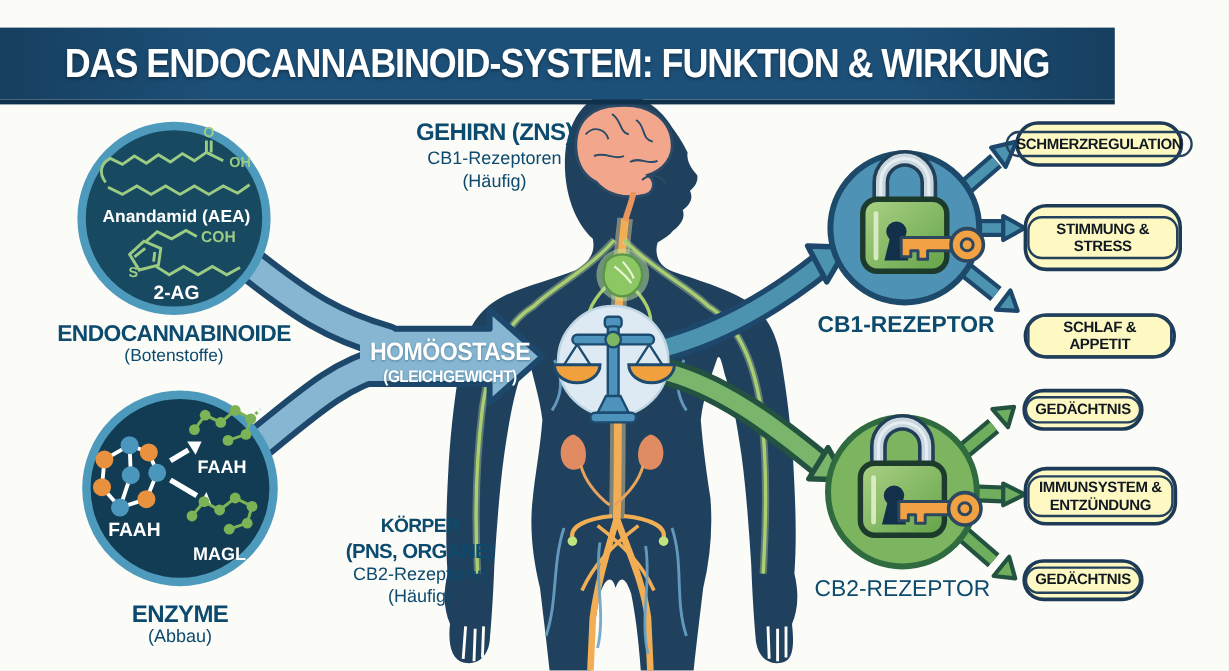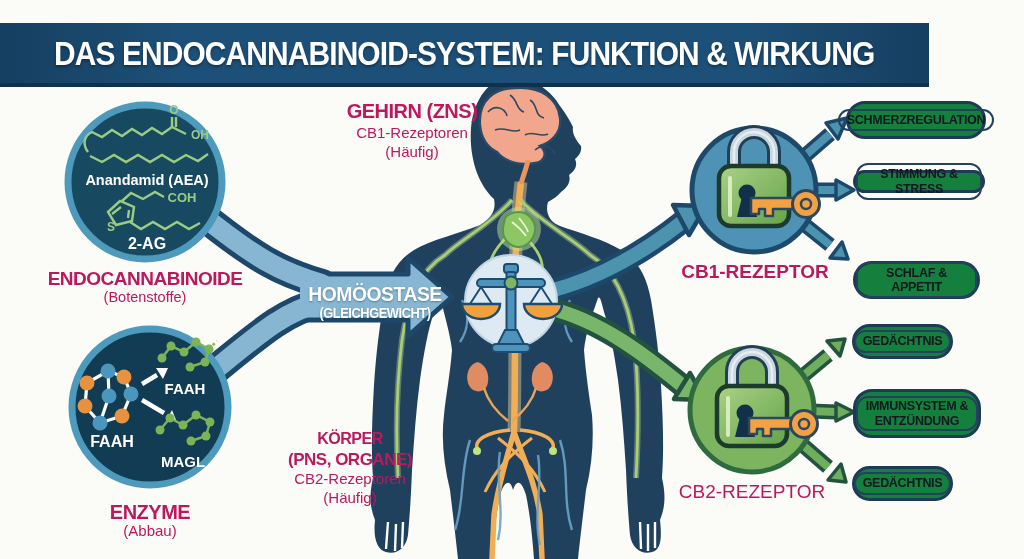--- a/index.html
+++ b/index.html
@@ -5,24 +5,24 @@
   html,body{margin:0;padding:0;background:#e8e8e8;}
   .stage{position:relative;width:1024px;height:559px;background:#fbfbf8;overflow:hidden;
          font-family:"Liberation Sans",sans-serif;}
   .banner{position:absolute;left:0;top:0;width:929px;height:60px;z-index:5;
           background:linear-gradient(90deg,#163f60 0%,#1d5078 20%,#1d5078 80%,#163f60 100%);
           border-bottom:4px solid #10314c;display:flex;align-items:center;justify-content:center;margin-top:23px;}
   .banner h1{margin:0;color:#fff;font-size:34px;font-weight:bold;letter-spacing:-1px;
              transform:scaleX(.88);transform-origin:center;white-space:nowrap;
              text-shadow:0 2px 3px rgba(0,0,0,.35);}
   svg.art{position:absolute;left:0;top:0;z-index:1;}
-  .lbl{position:absolute;z-index:6;text-align:center;color:#be185d;line-height:1.12;}
+  .lbl{position:absolute;z-index:6;text-align:center;color:#0c4a6e;line-height:1.12;}
   .lbl .b1{font-weight:bold;letter-spacing:-.5px;}
   .white{color:#fff;text-shadow:0 1px 2px rgba(20,60,90,.45);}
-  .pill{position:absolute;z-index:6;background:#15803d;border:3px solid #1d3a57;border-radius:19px;
+  .pill{position:absolute;z-index:6;background:#fef9c3;border:3px solid #1d3a57;border-radius:19px;
         display:flex;align-items:center;justify-content:center;box-sizing:border-box;}
   .pill-inner{border:2px solid #24425e;border-radius:12px;padding:2px 7px;font-weight:bold;
         font-size:12.5px;color:#101820;letter-spacing:-.3px;text-align:center;line-height:1.15;}
 </style>
 </head>
 <body>
 
 <div class="stage">
 
   <div class="banner">
@@ -300,21 +300,21 @@
     <div class="b1" style="font-size:21px;">HOMÖOSTASE</div>
     <div class="b1" style="font-size:14px;">(GLEICHGEWICHT)</div>
   </div>
 
   <div class="lbl b1" style="left:655px;top:261px;width:200px;font-size:19px;font-weight:bold;">CB1-REZEPTOR</div>
   <div class="lbl b1" style="left:652px;top:481px;width:200px;font-size:19px;font-weight:normal;">CB2-REZEPTOR</div>
 
   <div class="pill" style="left:846px;top:101px;width:140px;height:38px;">
     <span class="pill-inner">SCHMERZREGULATION</span>
   </div>
-  <div class="pill" style="left:853px;top:170px;width:132px;height:23px;">
+  <div class="pill" style="left:853px;top:170px;width:132px;height:56px;">
     <span class="pill-inner">STIMMUNG &amp; STRESS</span>
   </div>
   <div class="pill" style="left:853px;top:237px;width:127px;height:38px;margin-top:24px;">
     <span class="pill-inner">SCHLAF &amp; APPETIT</span>
   </div>
   <div class="pill" style="left:852px;top:324px;width:101px;height:35px;">
     <span class="pill-inner">GEDÄCHTNIS</span>
   </div>
   <div class="pill" style="left:853px;top:389px;width:128px;height:49px;">
     <span class="pill-inner" style="padding:1px 4px;">IMMUNSYSTEM &amp; ENTZÜNDUNG</span>

